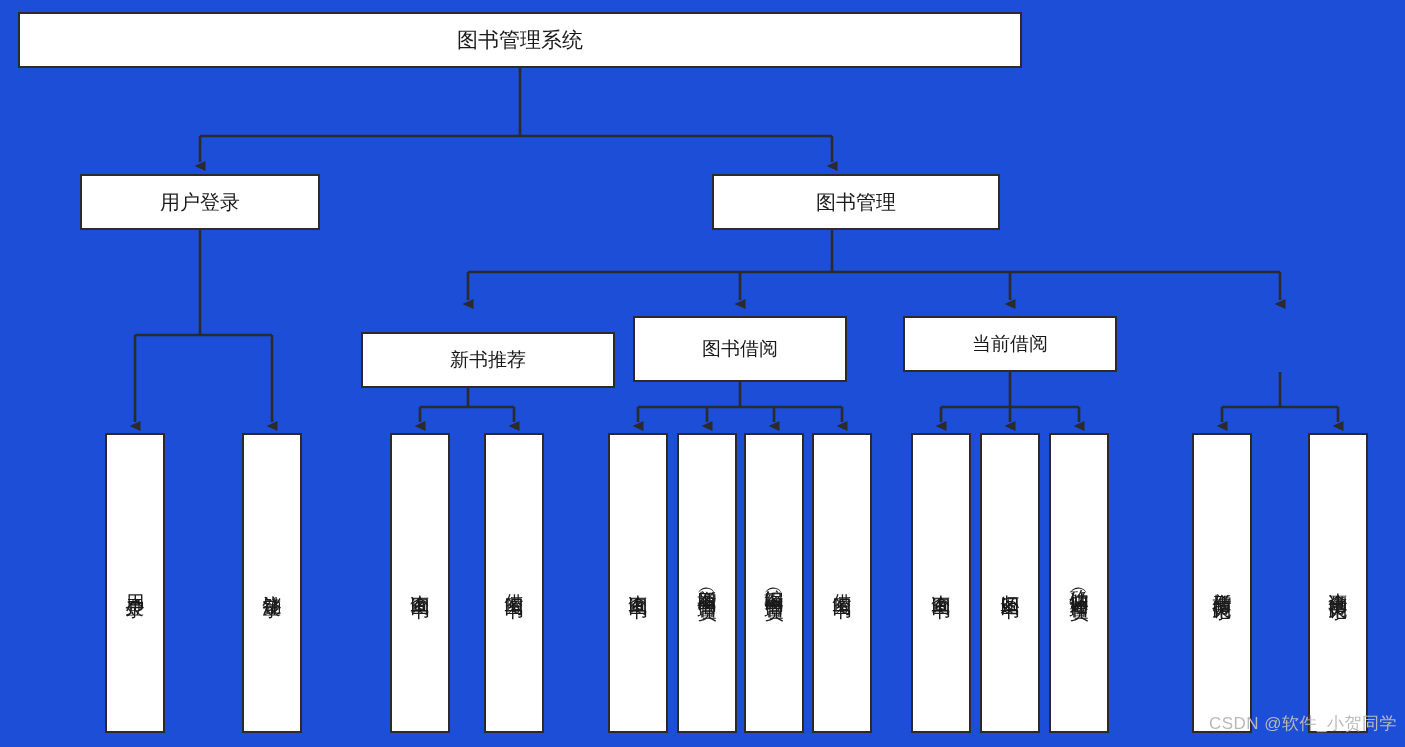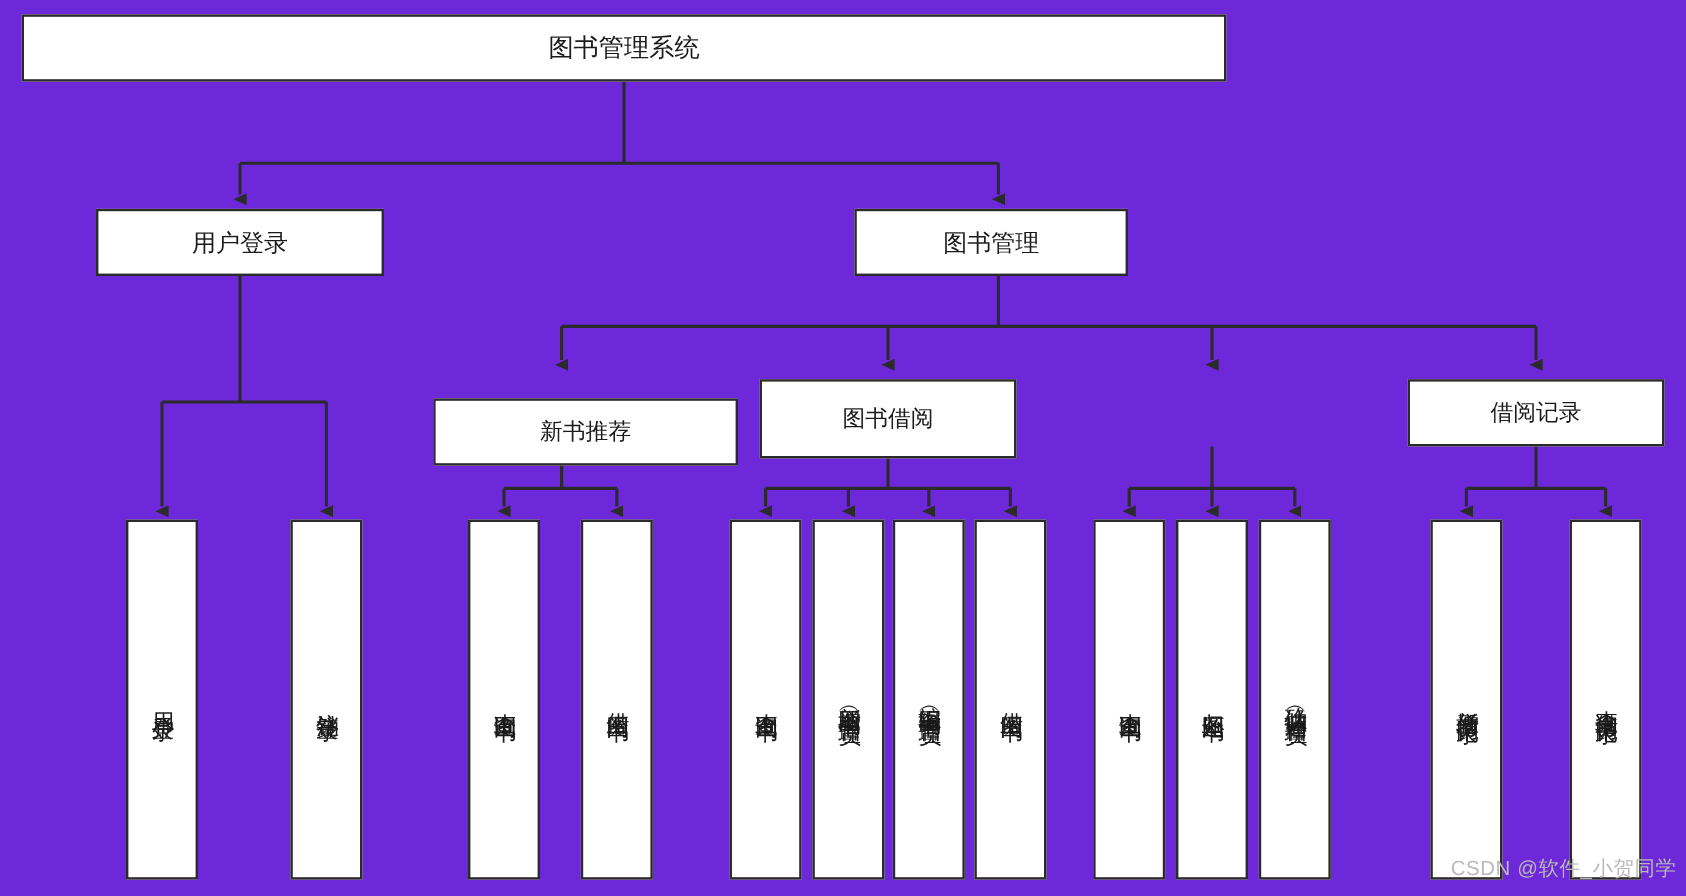--- a/index.html
+++ b/index.html
@@ -8,21 +8,21 @@
     padding: 0;
     background: #ffffff;
   }
   body {
     font-family: "Liberation Sans", "DejaVu Sans", sans-serif;
   }
   #canvas {
     position: relative;
     width: 1405px;
     height: 747px;
-    background: #6d28d9;
+    background: #1d4ed8;
     overflow: hidden;
   }
   #connectors {
     position: absolute;
     left: 0;
     top: 0;
     width: 1405px;
     height: 747px;
     pointer-events: none;
   }
@@ -128,32 +128,32 @@
     </g>
   </svg>
 
   <div class="node root" style="left:18px; top:12px; width:1004px; height:56px;">
     <span>图书管理系统</span>
   </div>
 
   <div class="node level2" style="left:80px; top:174px; width:240px; height:56px;">
     <span>用户登录</span>
   </div>
-  <div class="node level2" style="left:712px; top:174px; width:228px; height:56px;">
+  <div class="node level2" style="left:712px; top:174px; width:288px; height:56px;">
     <span>图书管理</span>
   </div>
 
   <div class="node level3" style="left:361px; top:332px; width:254px; height:56px;">
     <span>新书推荐</span>
   </div>
   <div class="node level3" style="left:633px; top:316px; width:214px; height:66px;">
     <span>图书借阅</span>
   </div>
-  <div class="node level3" style="left:1173px; top:316px; width:214px; height:56px;">
-    <span>借阅记录</span>
+  <div class="node level3" style="left:903px; top:316px; width:214px; height:56px;">
+    <span>当前借阅</span>
   </div>
 
   <div class="node leaf" style="left:105px; top:433px; width:60px; height:300px;">
     <span class="vtext">用户登录</span>
   </div>
   <div class="node leaf" style="left:242px; top:433px; width:60px; height:300px;">
     <span class="vtext">注销登录</span>
   </div>
 
   <div class="node leaf" style="left:390px; top:433px; width:60px; height:300px;">

